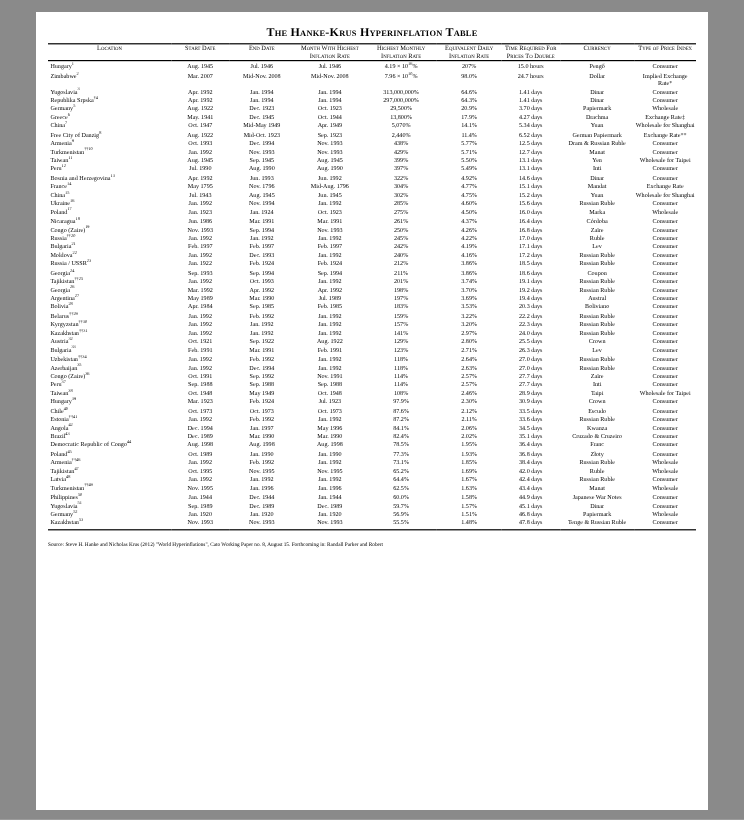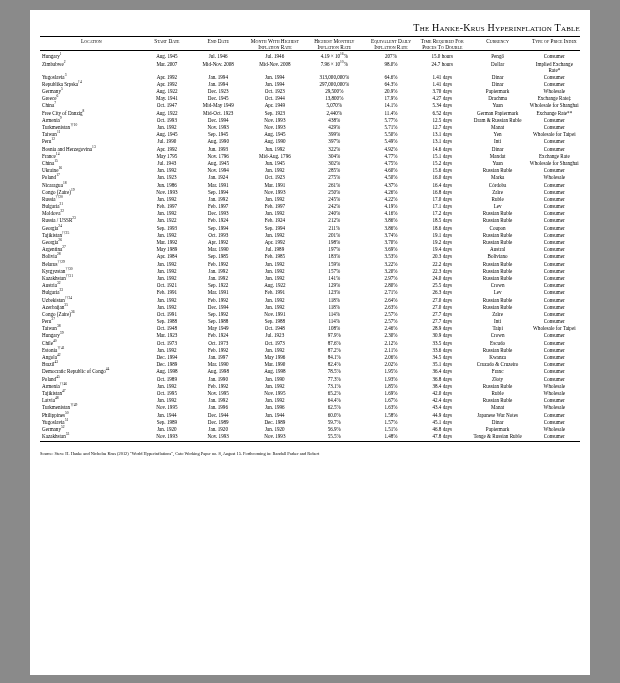--- a/index.html
+++ b/index.html
@@ -17,26 +17,27 @@
     position: absolute;
     left: 30px;
     top: 10px;
     width: 560px;
     height: 665px;
     background: #ffffff;
     box-sizing: border-box;
     padding: 8px 10px 4px 10px;
   }
   .title {
-    text-align: right;
+    text-align: center;
     font-variant: small-caps;
     font-size: 10px;
     letter-spacing: 0.2px;
     margin: 4px 0 3px 0;
     color: #000;
+    font-weight: bold;
   }
   table.hk {
     border-collapse: collapse;
     width: 100%;
     font-size: 5.1px;
     line-height: 1.18;
     color: #000;
   }
   table.hk th, table.hk td {
     padding: 0.6px 1px;

